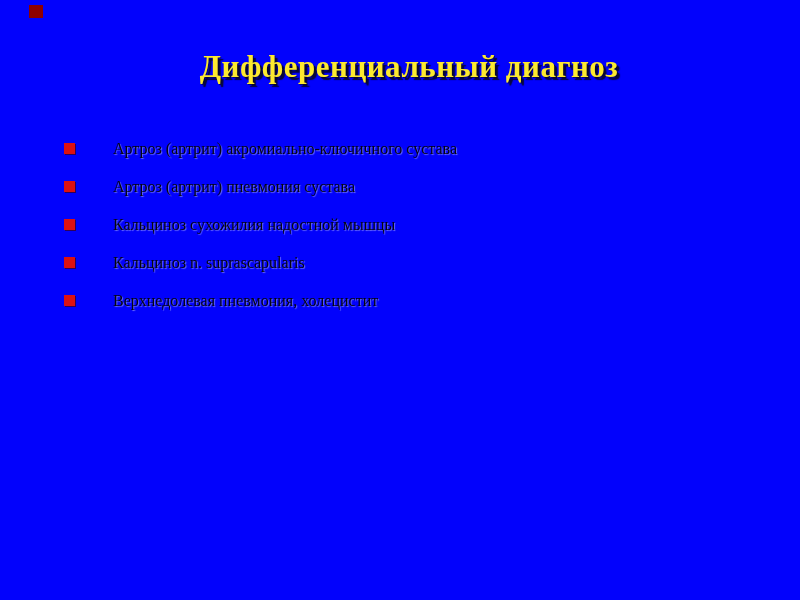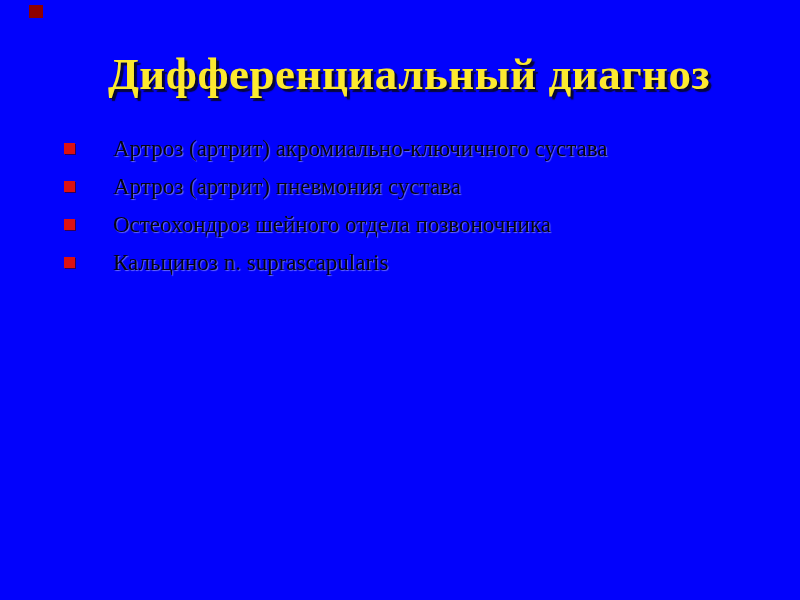--- a/index.html
+++ b/index.html
@@ -24,40 +24,40 @@
     background: #8e0000;
   }
   .slide-title {
     position: absolute;
     left: 0;
     right: 0;
     top: 50px;
     text-align: center;
     padding-left: 18px;
     font-weight: bold;
-    font-size: 45px;
+    font-size: 31px;
     line-height: 1.1;
     letter-spacing: 0.5px;
     color: #fce92f;
     text-shadow: 3px 3px 1px rgba(8, 8, 26, 0.85), 1px 1px 0 rgba(8, 8, 26, 0.6);
     white-space: nowrap;
   }
   .diagnosis-list {
     position: absolute;
     left: 63px;
     top: 133px;
     width: 655px;
     margin: 0;
     padding: 0;
     list-style: none;
   }
   .diagnosis-list li {
     position: relative;
     padding-left: 50px;
-    font-size: 23px;
+    font-size: 16px;
     line-height: 32px;
     margin-bottom: 6px;
     color: #06060f;
     text-shadow: 1px 1px 1px rgba(210, 216, 252, 0.5);
   }
   .bullet {
     position: absolute;
     left: 1px;
     top: 10px;
     width: 11px;
@@ -79,21 +79,25 @@
     <li>
       <span class="bullet"></span>
       <span>Артроз (артрит) акромиально-ключичного сустава</span>
     </li>
     <li>
       <span class="bullet"></span>
       <span>Артроз (артрит) пневмония сустава</span>
     </li>
     <li>
       <span class="bullet"></span>
-      <span>Остеохондроз шейного отдела позвоночника</span>
+      <span>Кальциноз сухожилия надостной мышцы</span>
     </li>
     <li>
       <span class="bullet"></span>
       <span>Кальциноз n. suprascapularis</span>
+    </li>
+    <li>
+      <span class="bullet"></span>
+      <span>Верхнедолевая пневмония, холецистит</span>
     </li>
   </ul>
 
 </div>
 
 </body></html>

